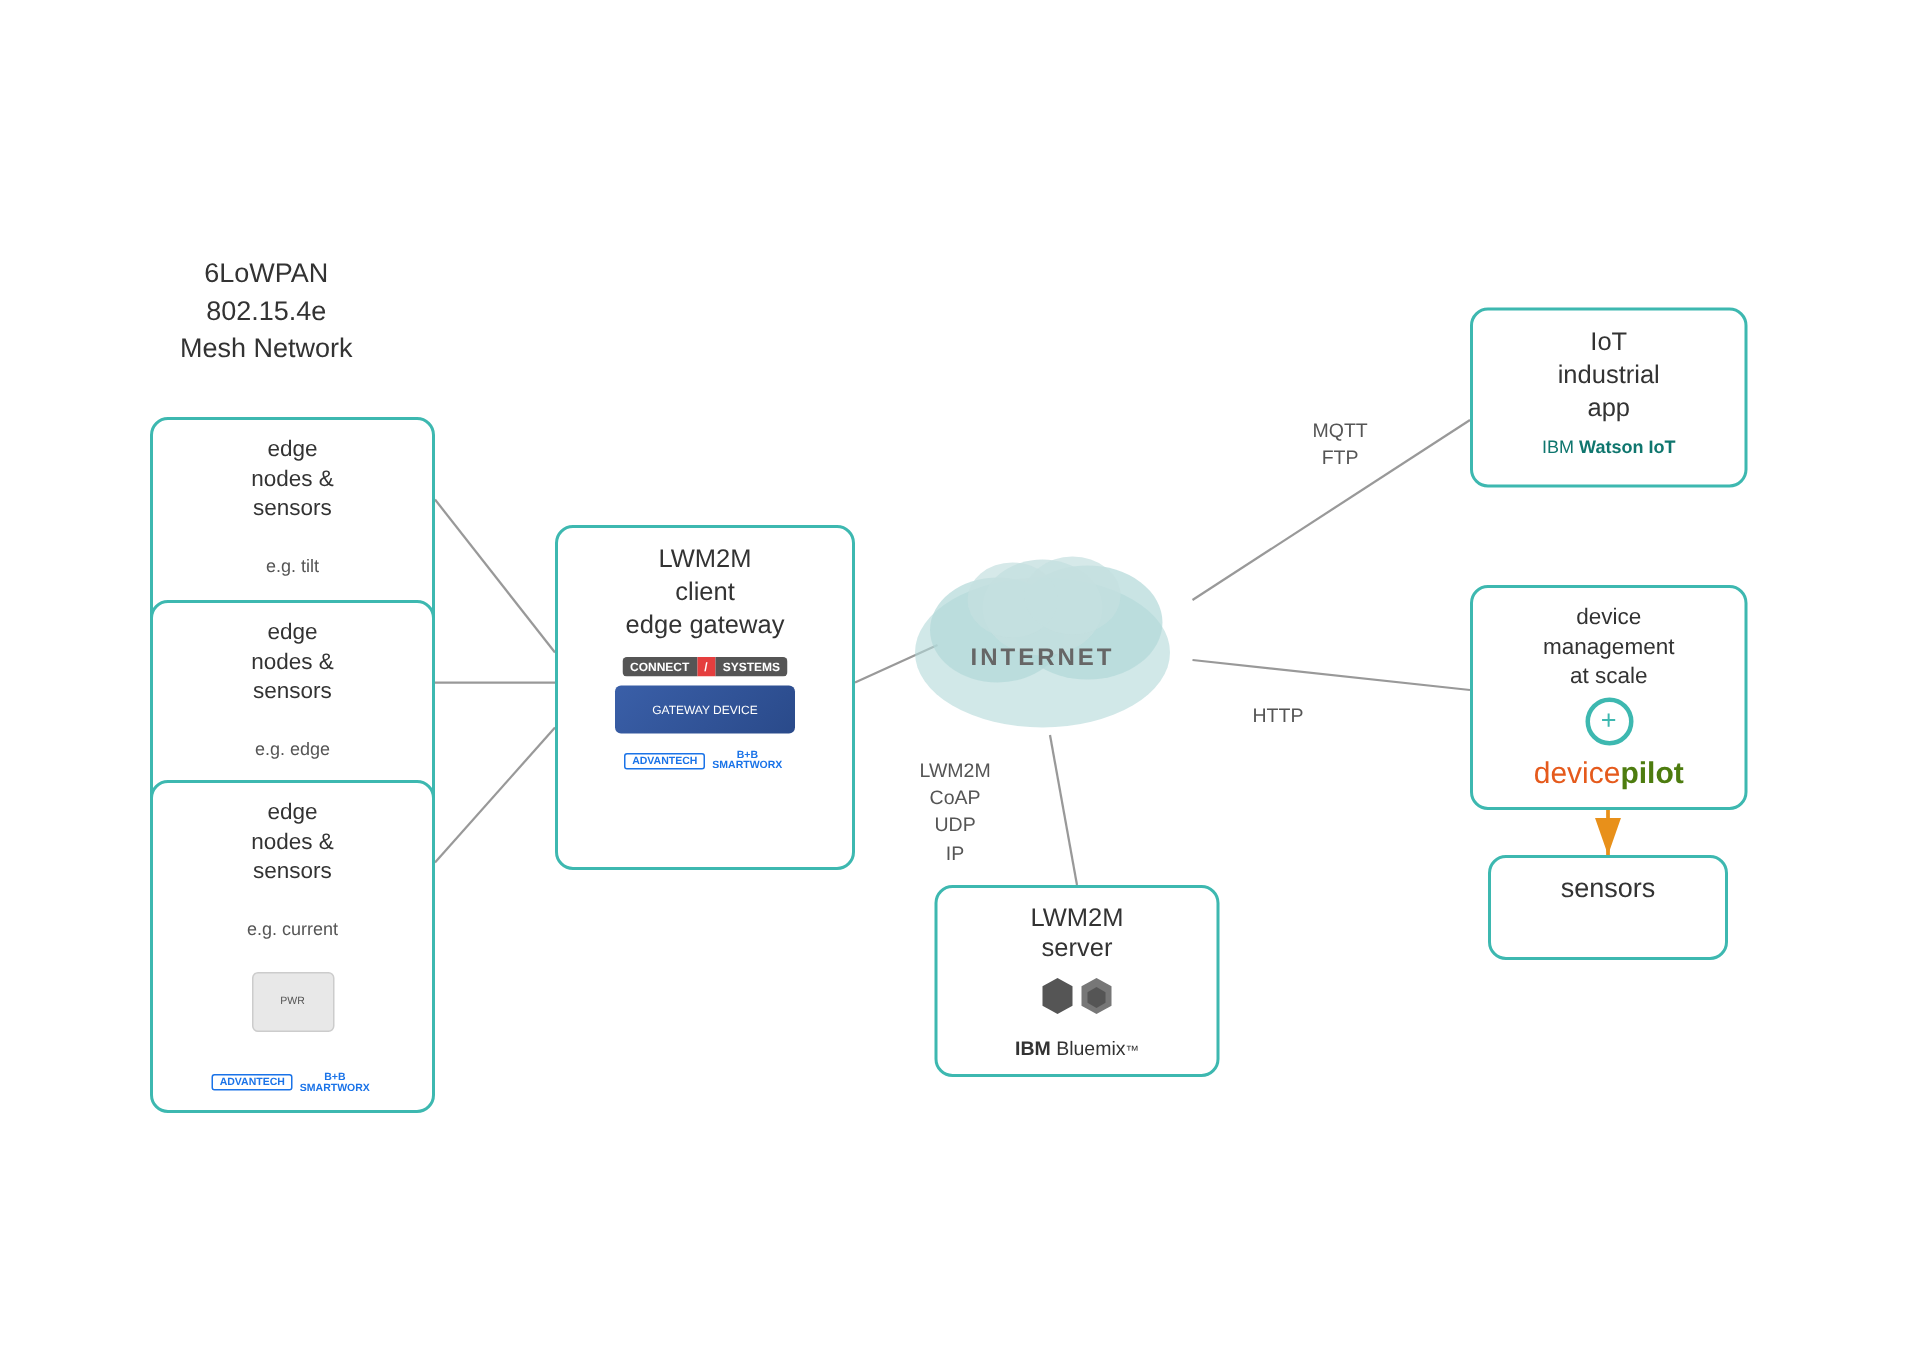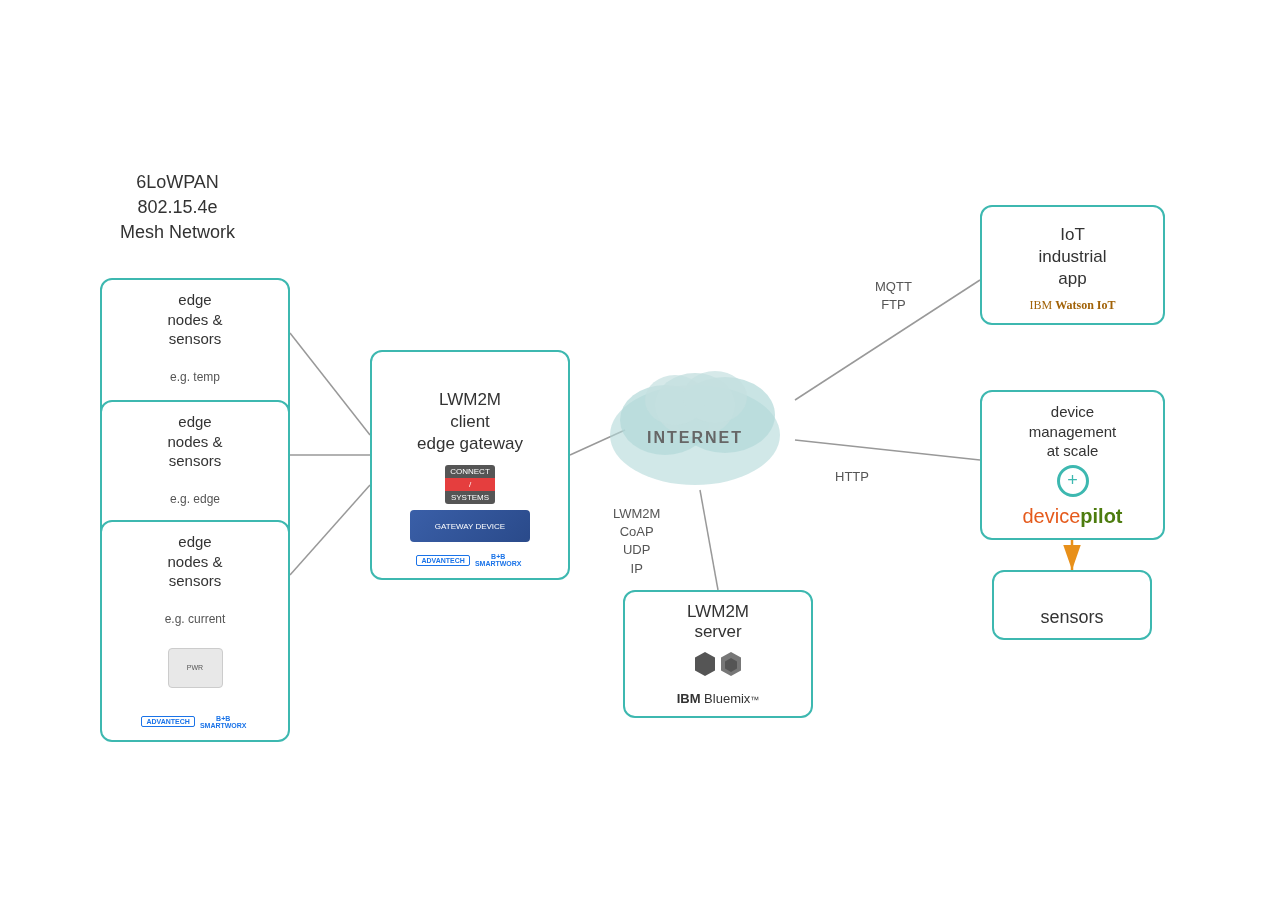--- a/index.html
+++ b/index.html
@@ -26,21 +26,21 @@
     }
     
     .box {
       position: absolute;
       border: 2px solid #3db8b0;
       border-radius: 12px;
       background: #fff;
       display: flex;
       flex-direction: column;
       align-items: center;
-      justify-content: flex-end;
+      justify-content: flex-start;
       padding: 10px 12px;
       text-align: center;
     }
     .box-title {
       font-size: 15px;
       font-weight: 400;
       color: #333;
       line-height: 1.3;
     }
     .box-sub {
@@ -134,22 +134,21 @@
     .ibm-bluemix {
       font-size: 13px;
       color: #333;
       margin-top: 5px;
     }
     .ibm-bold {
       font-weight: 700;
     }
     .watson-text {
       font-size: 12px;
-      color: #a16207;
-      font-family: Liberation Serif, serif;
+      color: #0f766e;
     }
     .watson-bold {
       font-weight: 700;
     }
 
     
     .cloud-svg {
       width: 200px;
       height: 150px;
     }
@@ -173,22 +172,21 @@
       font-weight: 300;
     }
 
     
     .cs-badge {
       display: flex;
       margin-top: 5px;
       border-radius: 3px;
       overflow: hidden;
       font-size: 8px;
-      font-weight: 400;
-      flex-direction: column;
+      font-weight: 700;
     }
     .cs-badge-left {
       background: #555;
       color: #fff;
       padding: 2px 5px;
     }
     .cs-badge-slash {
       background: #e53e3e;
       color: #fff;
       padding: 2px 5px;
@@ -229,21 +227,21 @@
   </svg>
 
   <div class="network-label">
     <span style="white-space: pre-line; font-size:18px; font-weight:400; color:#333;">6LoWPAN
 802.15.4e
 Mesh Network</span>
   </div>
 
   <div class="box edge-box edge-box-1">
     <div class="box-title">edge<br>nodes &amp;<br>sensors</div>
-    <div class="box-sub">e.g. temp</div>
+    <div class="box-sub">e.g. tilt</div>
 
     <div style="width:55px;height:42px;background:radial-gradient(circle, #2a7fcf 0%, #1a5fa8 60%, #1a3d6e 100%);border-radius:50%;margin:5px auto;display:flex;align-items:center;justify-content:center;">
       <div style="color:#fff;font-size:7px;text-align:center;font-weight:700;line-height:1.1;">6LoW<br>Wizzard</div>
     </div>
     <div style="display:flex;align-items:center;gap:3px;margin-top:4px;">
       <span style="font-size:7px;font-weight:700;color:#1a73e8;border:1px solid #1a73e8;padding:1px 4px;border-radius:2px;">ADVANTECH</span>
       <span style="font-size:7px;font-weight:700;color:#1a73e8;padding:1px 2px;">B+B<br>SMARTWORX</span>
     </div>
   </div>
 

